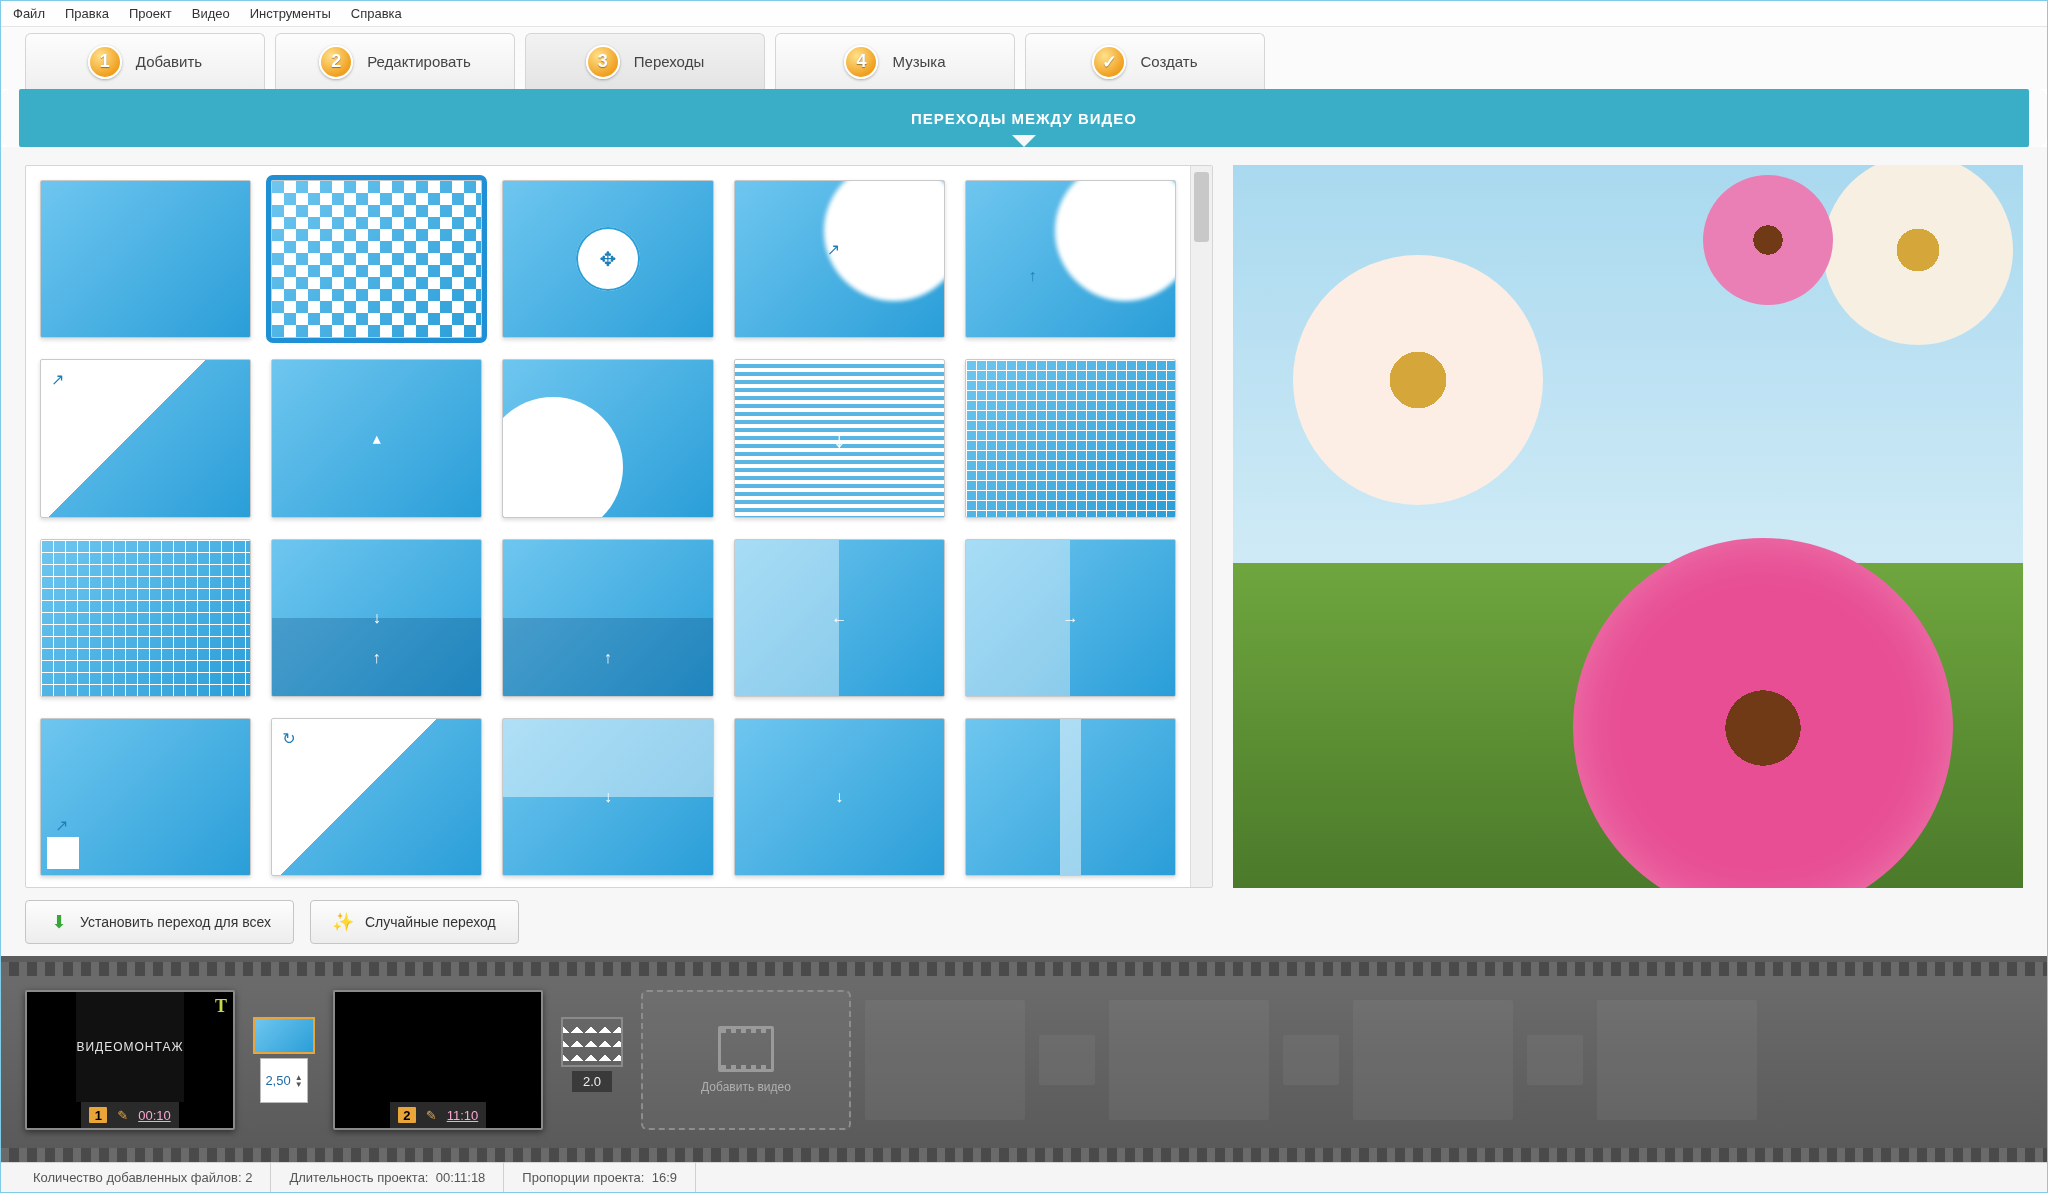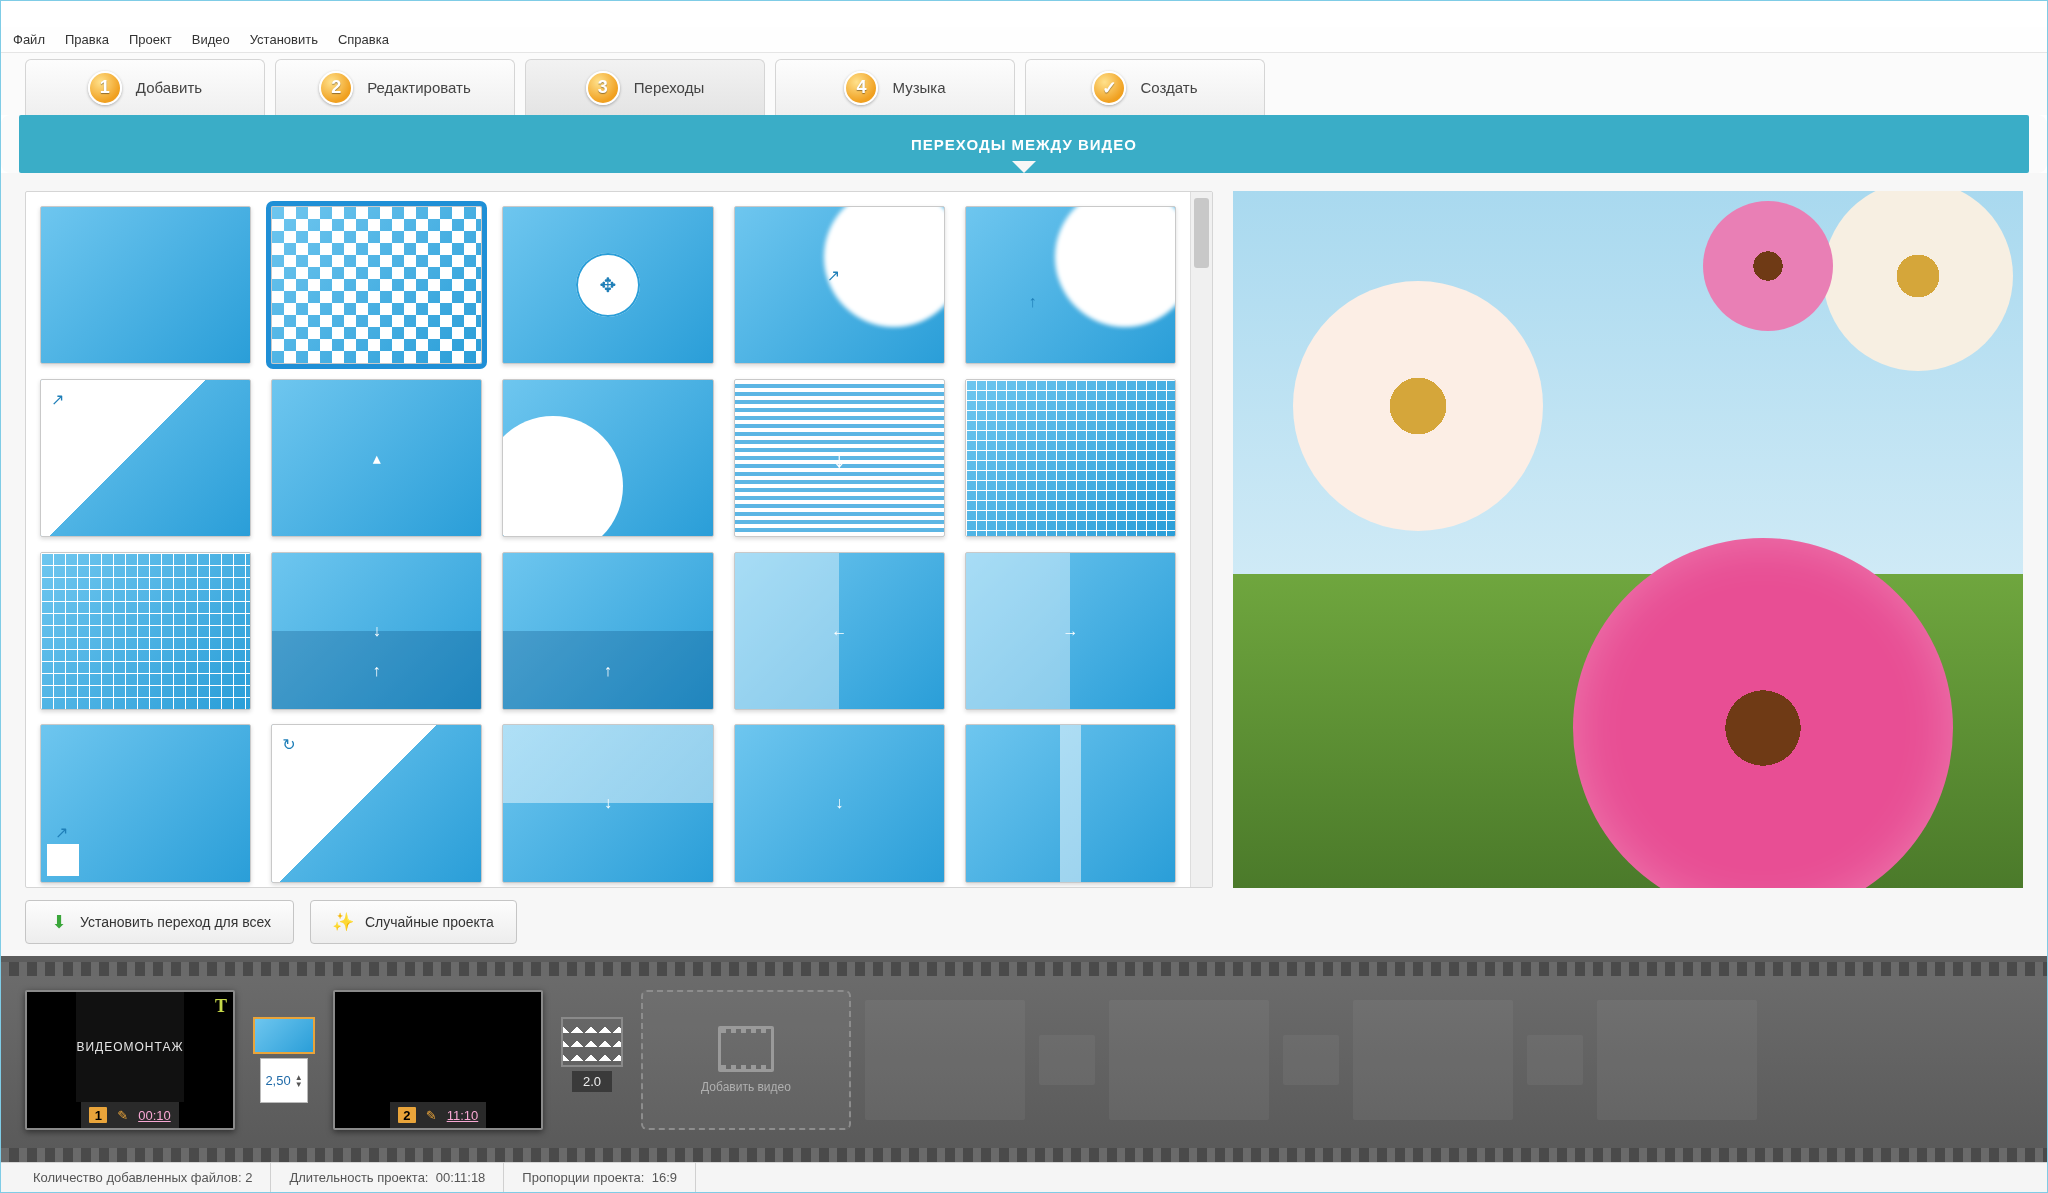--- a/index.html
+++ b/index.html
@@ -7,21 +7,21 @@
 .window { width: 2048px; height: 1193px; display: flex; flex-direction: column; border: 1px solid #7fcce6; }
 
 
 .titlebar { background: linear-gradient(#bfe9f7,#a3dff4); height: 36px; display: flex; align-items: center; padding: 0 8px; color: #2a5a6e; position: relative; }
 .titlebar .app-icon { width: 18px; height: 18px; border: 2px dashed #888; border-radius: 50%; margin-right: 8px; }
 .titlebar .title { font-size: 14px; }
 .win-buttons { position: absolute; right: 8px; top: 4px; display: flex; gap: 2px; }
 .win-btn { width: 34px; height: 20px; background: #c9e9f6; border: 1px solid #8dcce4; color: #5a7a87; display: flex; align-items: center; justify-content: center; cursor: pointer; font-size: 13px; }
 
 
-.menubar { height: 26px; display: flex; align-items: center; gap: 20px; padding: 0 12px; background: #fefefe; border-bottom: 1px solid #e5e5e5; font-size: 13px; margin-top: 26px; }
+.menubar { height: 26px; display: flex; align-items: center; gap: 20px; padding: 0 12px; background: #fefefe; border-bottom: 1px solid #e5e5e5; font-size: 13px; }
 .menubar span { cursor: pointer; }
 
 
 .step-tabs { display: flex; gap: 10px; padding: 6px 24px 0 24px; background: #fbfbfb; }
 .step-tab { flex: 0 0 240px; height: 56px; background: linear-gradient(#fdfdfd,#efefef); border: 1px solid #d5d5d5; border-bottom: none; border-radius: 6px 6px 0 0; display: flex; align-items: center; justify-content: center; gap: 14px; cursor: pointer; }
 .step-tab.active { background: linear-gradient(#f2f2f2,#e4e4e4); }
 .step-tab .nbadge { width: 34px; height: 34px; border-radius: 50%; background: radial-gradient(circle at 35% 30%, #ffe18c, #f0a020 70%); border: 2px solid #fff; box-shadow: 0 1px 3px rgba(0,0,0,.3); display: flex; align-items: center; justify-content: center; color: #fff; font-weight: bold; font-size: 18px; text-shadow: 0 1px 1px rgba(0,0,0,.4); }
 .step-tab .check { background: radial-gradient(circle at 35% 30%, #ffe18c, #f0a020 70%); }
 .step-tab .lbl { font-size: 15px; color: #444; }
 
@@ -112,21 +112,21 @@
 <body>
 
 <div class="window">
 
 
   <div class="menubar">
     <span>Файл</span>
     <span>Правка</span>
     <span>Проект</span>
     <span>Видео</span>
-    <span>Установить</span>
+    <span>Инструменты</span>
     <span>Справка</span>
   </div>
 
   <div class="step-tabs">
     <div class="step-tab">
       <div class="nbadge">1</div>
       <div class="lbl">Добавить</div>
     </div>
     <div class="step-tab">
       <div class="nbadge">2</div>
@@ -245,21 +245,21 @@
     </div>
   </div>
 
   <div class="actions">
     <div class="btn">
       <span class="bicn" style="color:#3aa63a">⬇</span>
       <span>Установить переход для всех</span>
     </div>
     <div class="btn">
       <span class="bicn">✨</span>
-      <span>Случайные проекта</span>
+      <span>Случайные переход</span>
     </div>
   </div>
 
   <div class="timeline-wrap">
     <div class="film-strip"></div>
     <div class="timeline">
 
       <div class="clip">
         <span class="t-icn">T</span>
         <div class="thumb intro">

